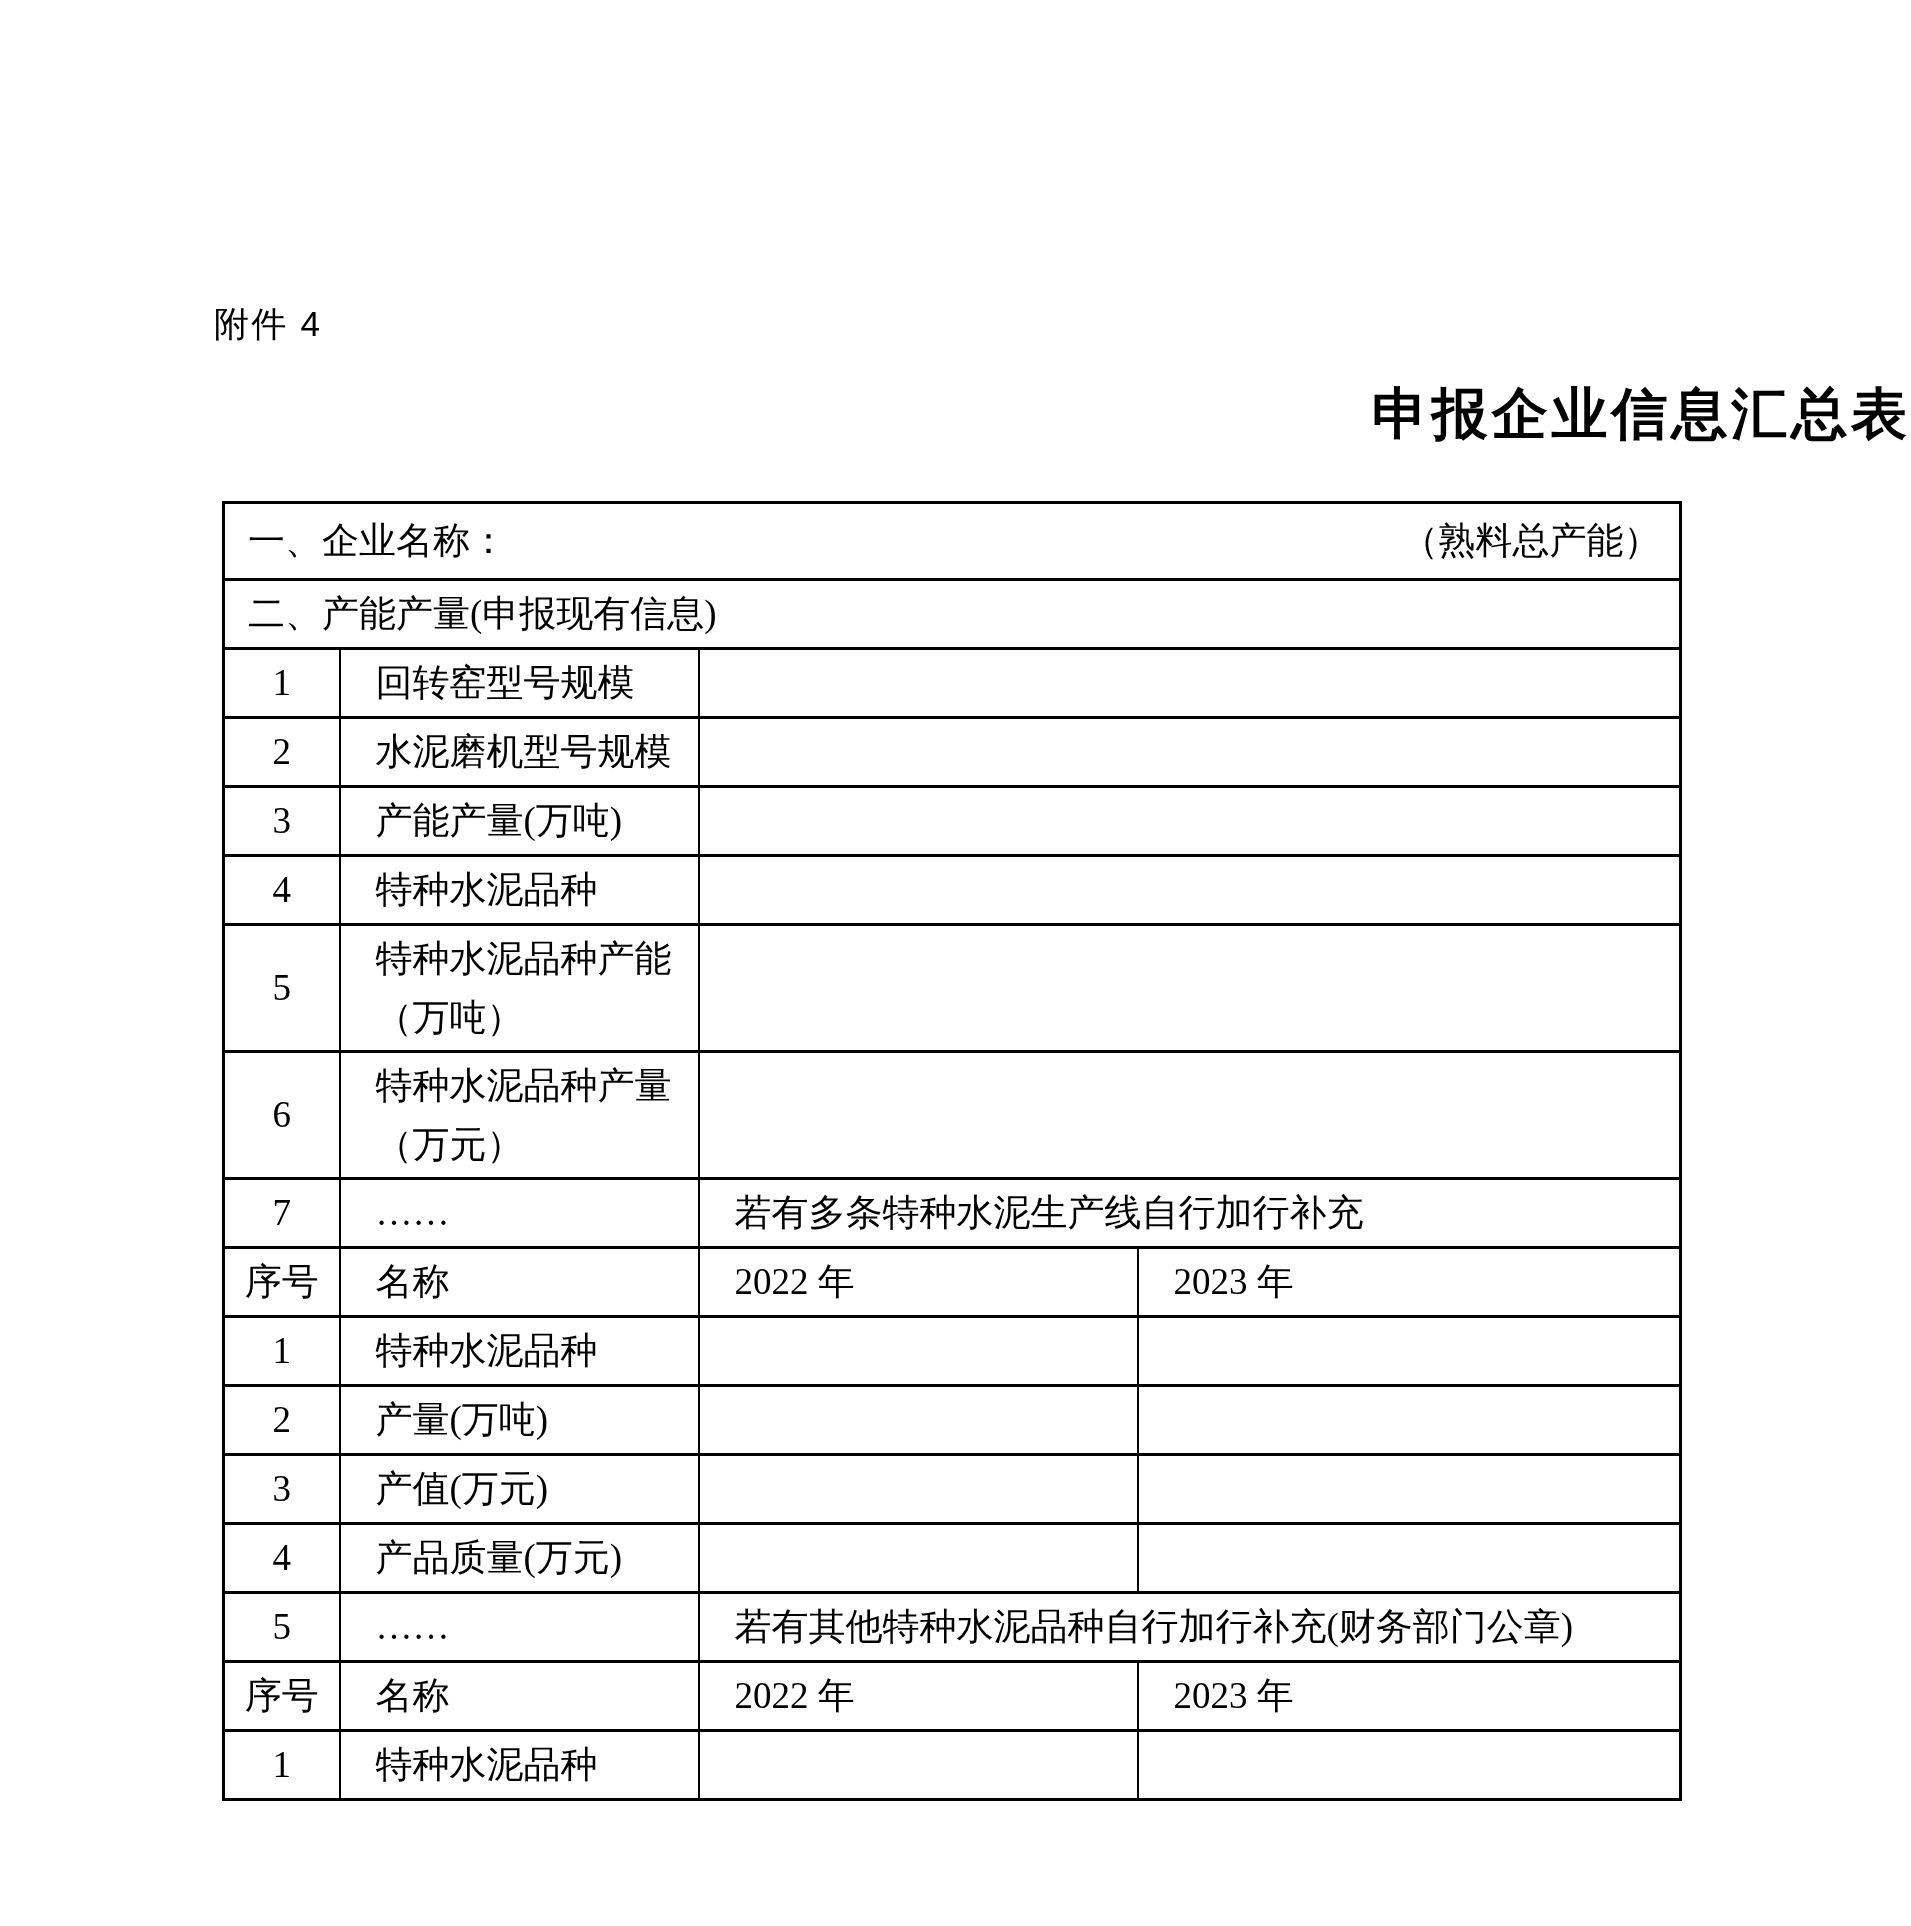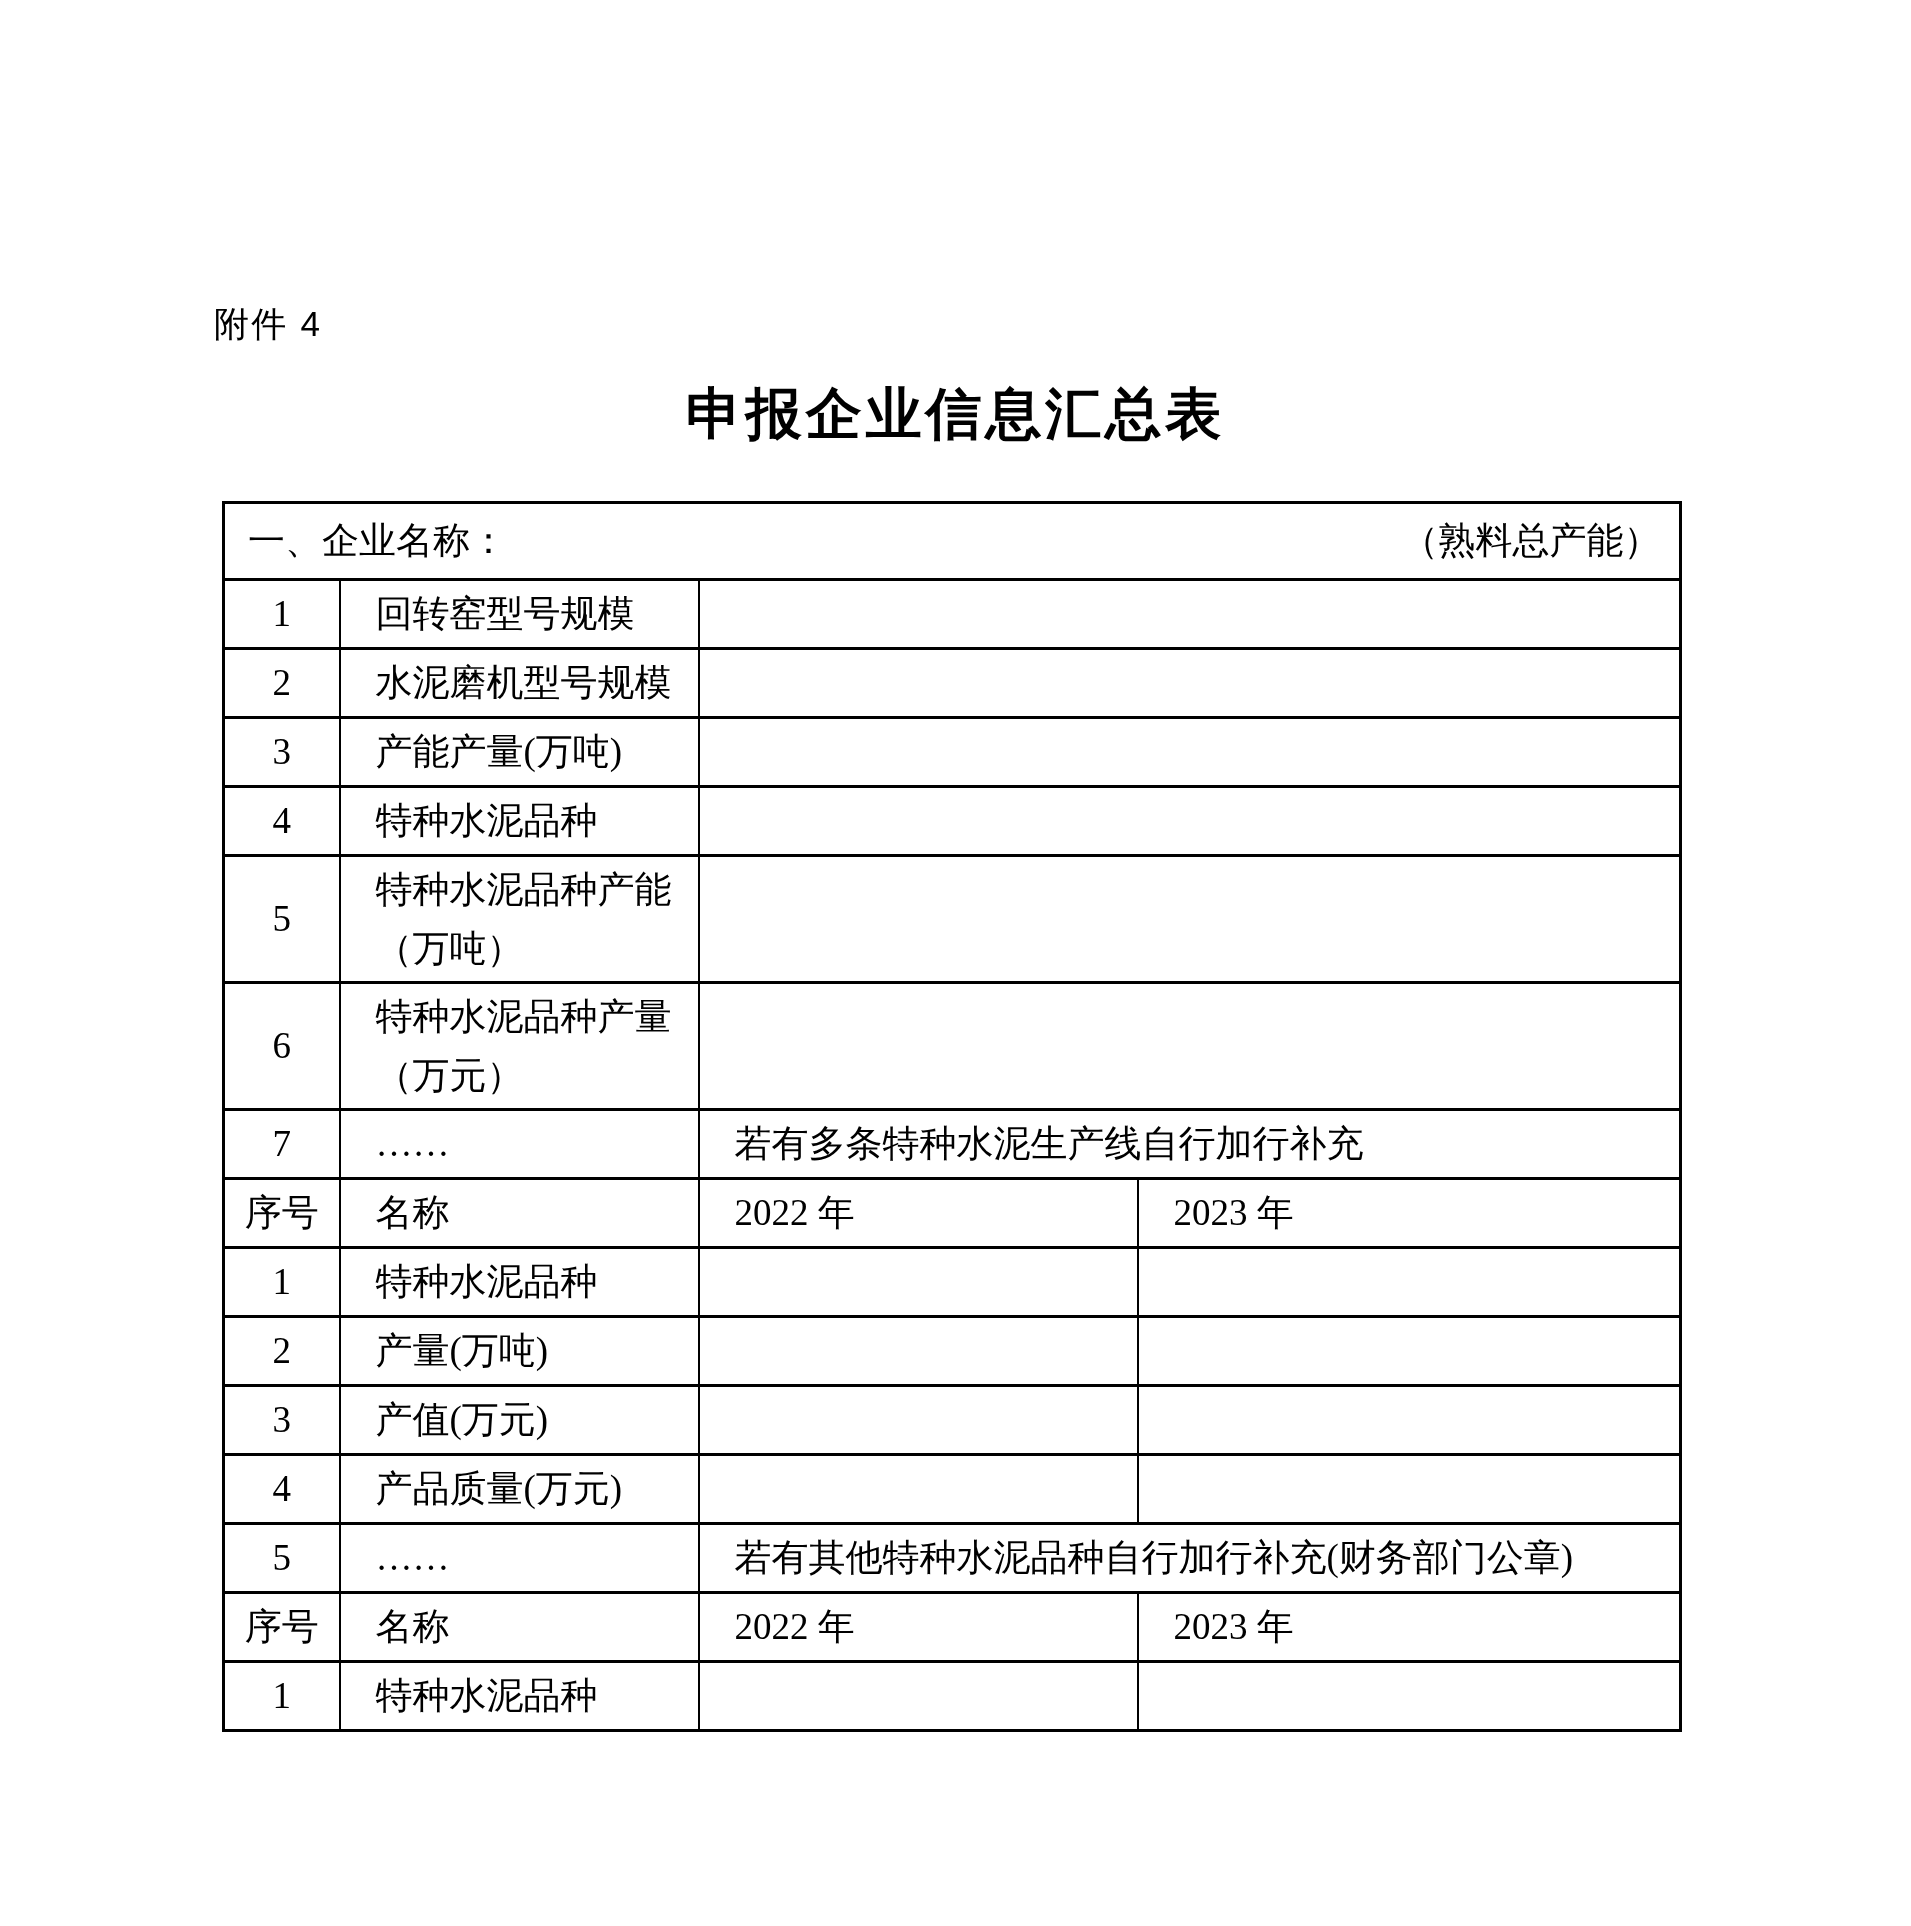--- a/index.html
+++ b/index.html
@@ -16,21 +16,21 @@
   }
   .attachment-label {
     margin: 304px 0 0 214px;
     font-family: "Liberation Sans", "DejaVu Sans", sans-serif;
     font-size: 35px;
     line-height: 1.15;
     letter-spacing: 2.3px;
   }
   .doc-title {
     margin-top: 39px;
-    text-align: center;
+    text-align: right;
     font-family: "Liberation Sans", "DejaVu Sans", sans-serif;
     font-weight: bold;
     font-size: 56px;
     line-height: 1.1;
     letter-spacing: 3.9px;
   }
   table.summary-table {
     margin: 56px 0 0 222px;
     width: 1458px;
     table-layout: fixed;
@@ -89,20 +89,23 @@
 
     <tr class="r-company">
       <td class="c-full" colspan="4">
         <div class="company-flex">
           <span>一、企业名称：</span>
           <span>（熟料总产能）</span>
         </div>
       </td>
     </tr>
 
+    <tr class="r-sec">
+      <td class="c-full" colspan="4">二、产能产量(申报现有信息)</td>
+    </tr>
     <tr class="r-std">
       <td class="c-no">1</td>
       <td>回转窑型号规模</td>
       <td colspan="2"></td>
     </tr>
     <tr class="r-std">
       <td class="c-no">2</td>
       <td>水泥磨机型号规模</td>
       <td colspan="2"></td>
     </tr>

